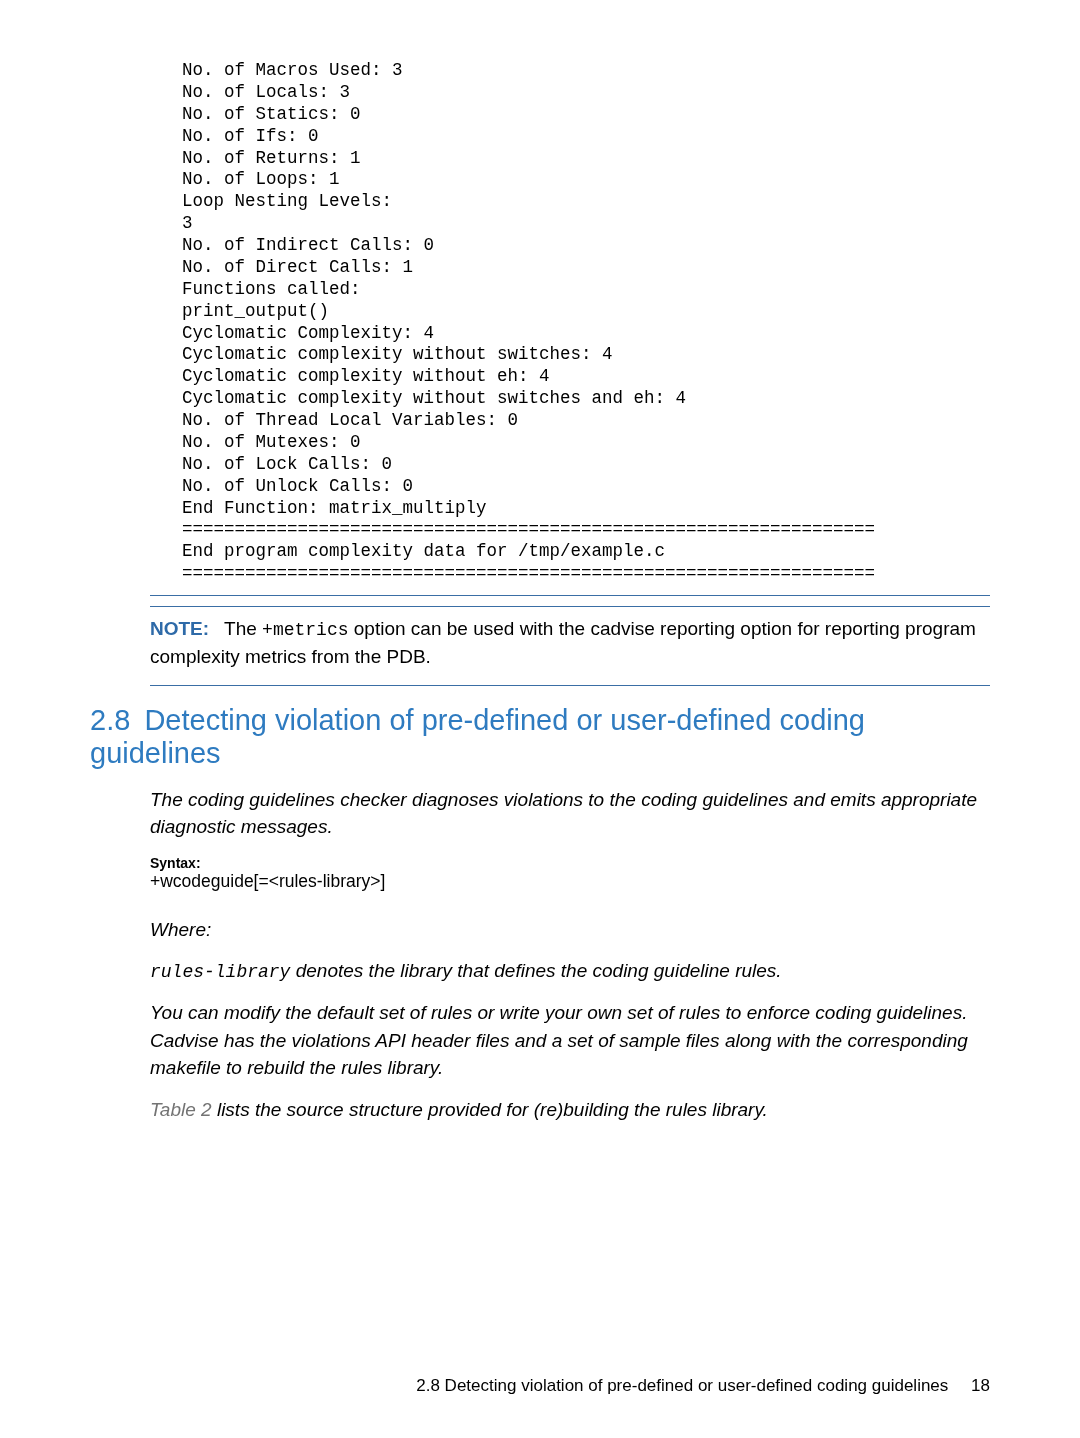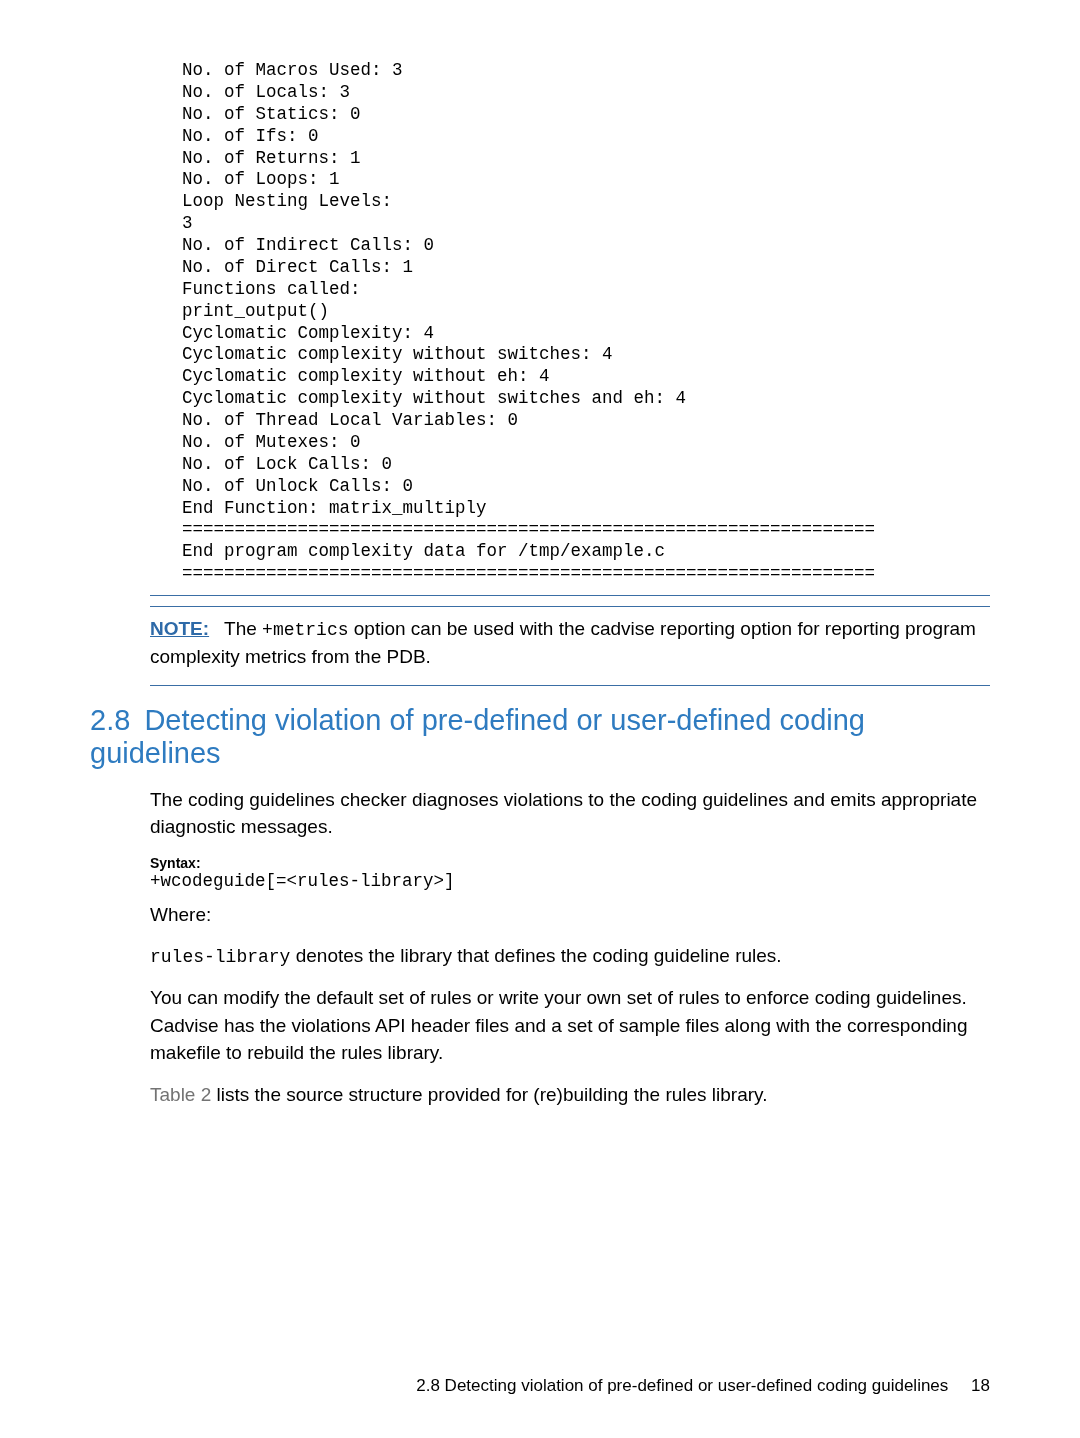--- a/index.html
+++ b/index.html
@@ -36,21 +36,20 @@
   }
   .note-text {
     font-size: 19px;
     line-height: 1.45;
     padding: 2px 0 8px 0;
   }
   .note-label {
     font-weight: bold;
     color: #2e6aa8;
     margin-right: 10px;
-    text-decoration: underline;
   }
   .mono-inline {
     font-family: "Courier New", Courier, monospace;
     font-size: 18px;
   }
   h2.section-heading {
     font-size: 29px;
     font-weight: normal;
     color: #2e7bc0;
     margin-top: 18px;
@@ -58,29 +57,30 @@
     margin-left: 0;
   }
   .section-num { margin-right: 6px; }
   .body {
     margin-left: 60px;
   }
   .para {
     font-size: 19px;
     line-height: 1.45;
     margin-bottom: 14px;
+    font-style: italic;
   }
   .syntax-label {
     font-size: 14px;
     font-weight: bold;
   }
   .syntax-code {
-    font-family: Liberation Mono, monospace;
+    font-family: Liberation Sans, sans-serif;
     font-size: 17.5px;
-    margin-bottom: 10px;
+    margin-bottom: 24px;
   }
   .link { color: #737373; }
   .footer {
     position: absolute;
     bottom: 42px;
     right: 90px;
     font-size: 17px;
   }
   .footer .pagenum { margin-left: 18px; }
 </style>

